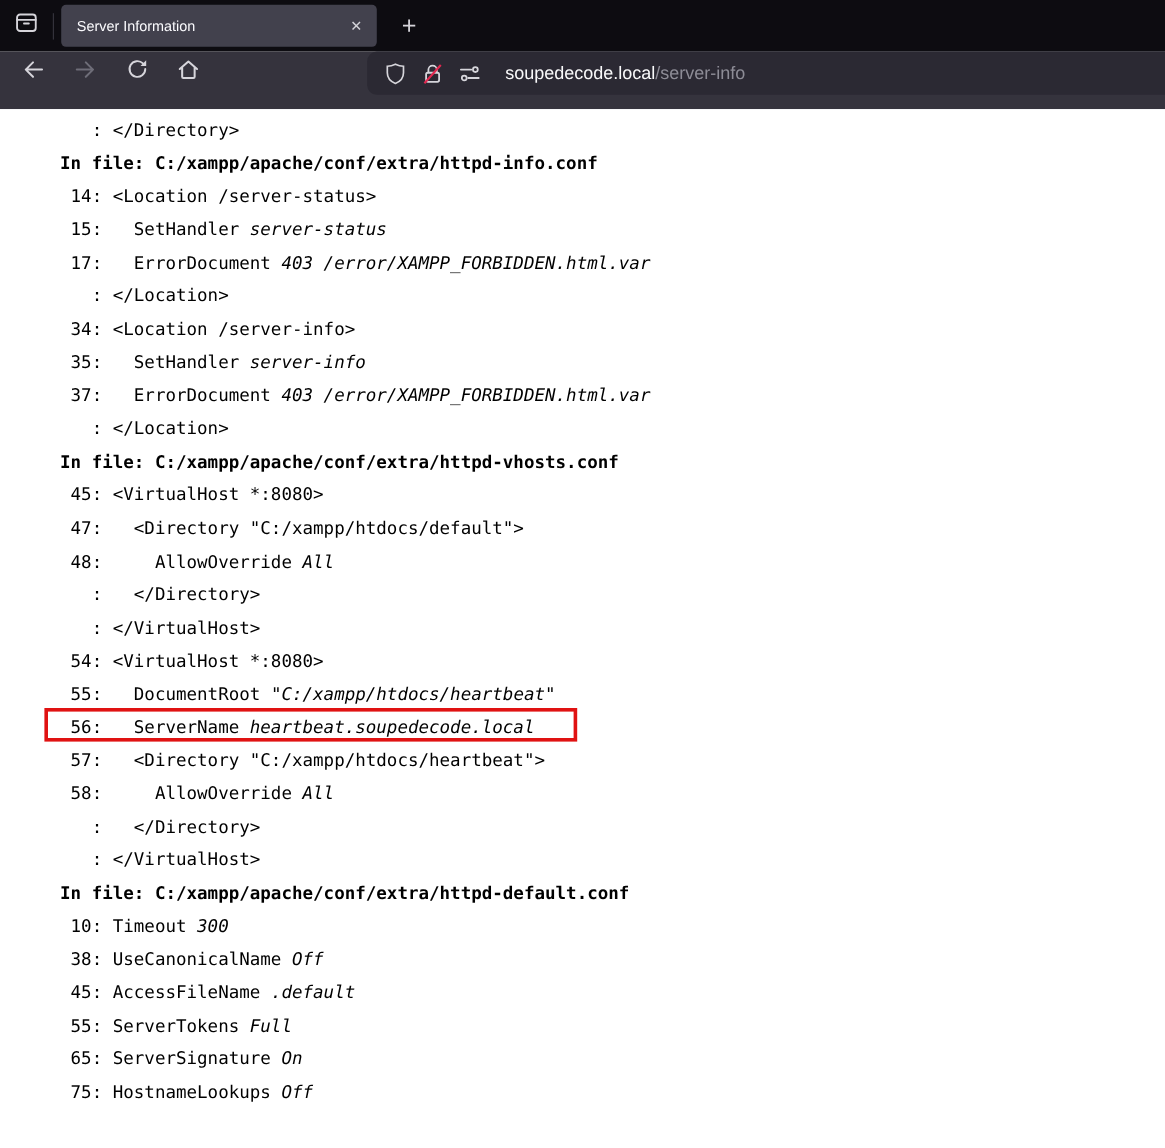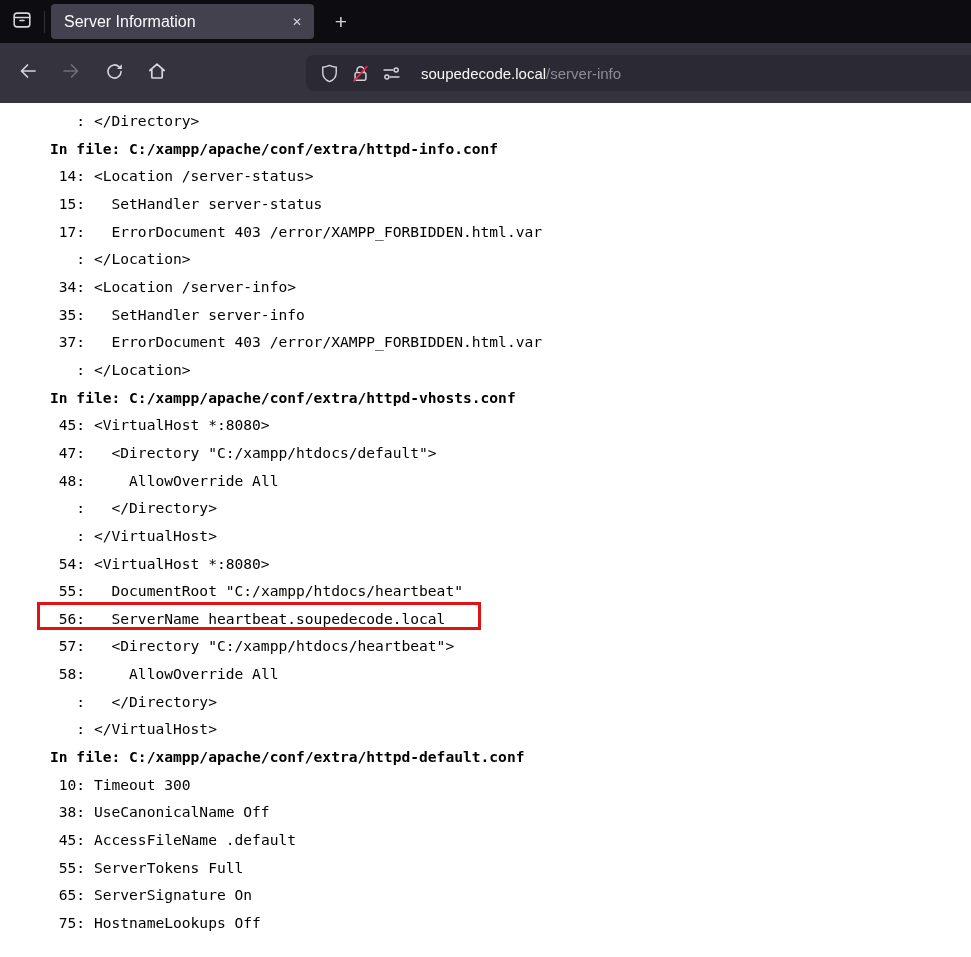--- a/index.html
+++ b/index.html
@@ -10,45 +10,45 @@
   html,body{margin:0;padding:0;}
   body{width:971px;height:957px;overflow:hidden;font-family:"Liberation Sans",sans-serif;}
   .window{width:971px;height:957px;display:flex;flex-direction:column;background:var(--page-bg);}
 
   
   .tabbar{height:43px;background:var(--tabbar);display:flex;align-items:center;flex:none;}
   .ffview-btn{width:44px;height:36px;display:flex;align-items:center;justify-content:center;flex:none;}
   .tab-sep{width:1px;height:22px;background:#33323b;flex:none;}
   .tab{margin-left:6px;width:263px;height:35px;background:var(--tab);border-radius:4px;
        display:flex;align-items:center;padding:0 6px 0 13px;box-sizing:border-box;flex:none;}
-  .tab-title{flex:1;color:var(--chrome-text);font-size:16px;white-space:nowrap;overflow:hidden;}
+  .tab-title{flex:1;color:var(--chrome-text);font-size:12px;white-space:nowrap;overflow:hidden;}
   .tab-close{width:22px;height:22px;display:flex;align-items:center;justify-content:center;
              color:#d4d3d9;font-size:12px;border-radius:4px;flex:none;}
   .newtab-btn{width:34px;height:34px;margin-left:10px;display:flex;align-items:center;justify-content:center;
               color:#d4d3d9;font-size:21px;font-weight:300;flex:none;}
 
   
-  .navbar{height:60px;background:var(--toolbar);display:flex;align-items:center;flex:none;}
+  .navbar{height:48px;background:var(--toolbar);display:flex;align-items:flex-start;flex:none;}
   .nav-btn{width:34px;height:34px;display:flex;align-items:center;justify-content:center;flex:none;}
   .nav-btn.first{margin-left:11px;}
   .nav-btn + .nav-btn{margin-left:9px;}
   .urlbar{margin-left:132px;flex:1;height:36px;background:var(--urlbar);
           border-radius:8px 0 0 8px;display:flex;align-items:center;padding-left:10px;min-width:0;}
   .urlbar-icon{width:26px;height:26px;display:flex;align-items:center;justify-content:center;flex:none;margin-right:5px;}
   .url-text{margin-left:12px;font-size:15px;color:var(--chrome-text);white-space:nowrap;overflow:hidden;}
   .url-text .host{color:#f9f9fa;}
   .url-text .path{color:var(--url-path);}
 
   
   .content{flex:1;background:var(--page-bg);overflow:hidden;}
   .listing{font-family:"DejaVu Sans Mono","Liberation Mono",monospace;font-size:14.6px;
            line-height:27.66px;color:var(--page-text);padding:4px 12px 0 50px;}
   .file-header{font-weight:700;white-space:pre;height:27.66px;}
   .config-line{white-space:pre;height:27.66px;position:relative;}
-  .args{}
+  .args{font-style:italic;}
   .hl-box{position:absolute;left:-13px;top:-3px;width:444px;height:28px;
           border:3px solid var(--hl);box-sizing:border-box;pointer-events:none;}
 </style>
 </head>
 <body>
 
 <div class="window">
 
   <div class="tabbar">
     <div class="ffview-btn">

